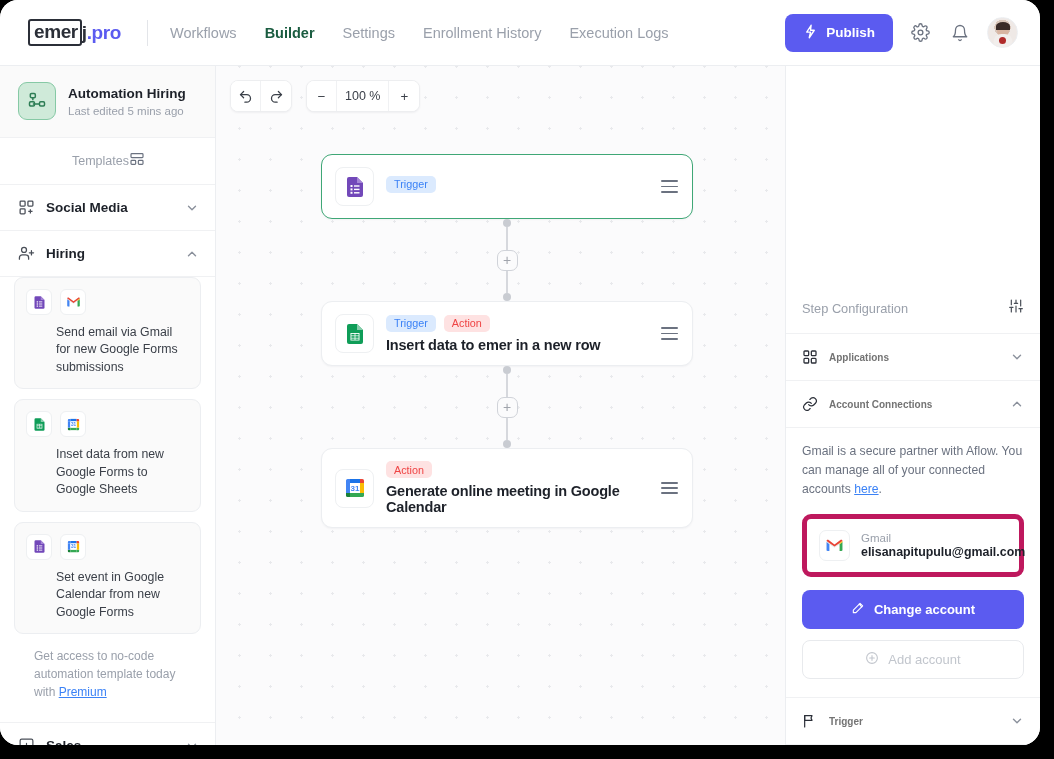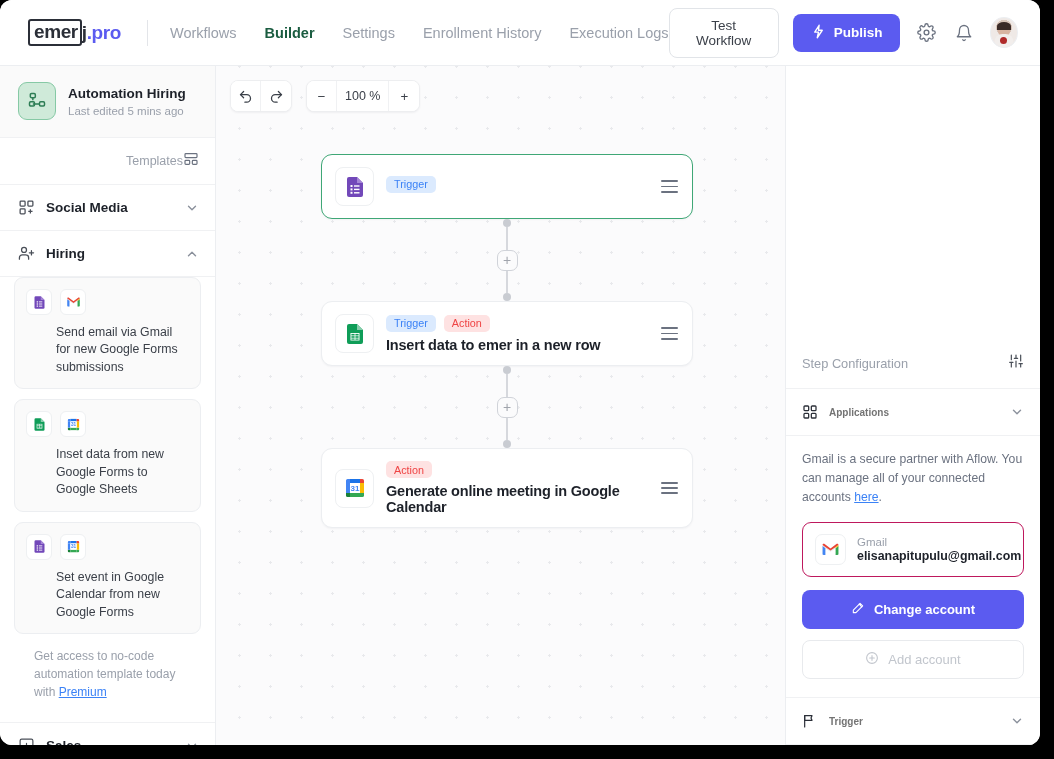--- a/index.html
+++ b/index.html
@@ -7,21 +7,21 @@
     width: 1054px; height: 759px;
     background: #000;
     font-family: "Liberation Sans", sans-serif;
     overflow: hidden;
   }
   .app-window {
     position: absolute;
     left: 0; top: 0;
     width: 1040px; height: 745px;
     background: #ffffff;
-    border-radius: 12px;
+    border-radius: 18px;
     overflow: hidden;
     display: flex;
     flex-direction: column;
   }
 
   
   .topbar {
     height: 66px;
     min-height: 66px;
     display: flex;
@@ -112,21 +112,21 @@
     border-bottom: 1px solid #f0f1f3;
   }
   .wf-icon {
     width: 38px; height: 38px; min-width:38px; border-radius: 9px;
     background: #cfead9; border: 1px solid #86c9a5;
     display: flex; align-items: center; justify-content: center;
   }
   .wf-title { font-size: 13.5px; font-weight: 700; color: #1d2129; line-height: 1.3; }
   .wf-sub { font-size: 11.5px; color: #9aa0ab; margin-top: 2px; }
   .templates-row {
-    display: flex; align-items: center; justify-content: flex-end;
+    display: flex; align-items: center; justify-content: center;
     padding: 13px 16px 13px 18px;
     border-bottom: 1px solid #f0f1f3;
   }
   .templates-label { font-size: 12.5px; color: #9aa0ab; }
   .cat {
     display: flex; align-items: center; gap: 11px;
     padding: 14px 16px 14px 18px;
     border-bottom: 1px solid #f0f1f3;
     cursor: pointer;
   }
@@ -227,21 +227,21 @@
   .rp-sec {
     display: flex; align-items: center; gap: 11px;
     padding: 15px 16px; border-bottom: 1px solid #f0f1f3; cursor: pointer;
   }
   .rp-sec-title { font-size: 10px; font-weight: 700; color: #737373; }
   .rp-sec .chev { margin-left: auto; color: #8b919c; display: flex; }
   .rp-body { padding: 14px 16px 18px 16px; border-bottom: 1px solid #f0f1f3; }
   .rp-desc { font-size: 12.2px; color: #6b7280; line-height: 1.55; }
   .rp-link { color: #3b82f6; text-decoration: underline; cursor: pointer; }
   .acct-card {
-    margin-top: 15px; border: 1px solid #be185d; border-radius: 9px;
+    margin-top: 15px; border: 5px solid #be185d; border-radius: 9px;
     padding: 11px 12px; display: flex; align-items: center; gap: 11px; cursor: pointer;
   }
   .acct-ic {
     width: 31px; height: 31px; min-width:31px; border-radius: 7px; background: #fff;
     border: 1px solid #eef0f2; display: flex; align-items: center; justify-content: center;
   }
   .acct-label { font-size: 11.5px; color: #9aa0ab; }
   .acct-mail { font-size: 12.4px; color: #1d2129; font-weight: 700; margin-top: 1px; }
   .btn-change {
     margin-top: 13px; width: 100%; background: #5b5bf0; color: #fff; border: none;
@@ -269,21 +269,20 @@
     </div>
     <div class="logo-divider"></div>
     <div class="nav">
       <div class="nav-item">Workflows</div>
       <div class="nav-item active">Builder</div>
       <div class="nav-item">Settings</div>
       <div class="nav-item">Enrollment History</div>
       <div class="nav-item">Execution Logs</div>
     </div>
     <div class="top-actions">
-      <button class="btn-test">Test Workflow</button>
       <button class="btn-publish">
         <span>
           <svg width="15" height="15" viewBox="0 0 24 24" fill="none" stroke="#fff" stroke-width="2.2" stroke-linecap="round" stroke-linejoin="round">
               <polyline points="13 2 6 13 12 13 10 22 18 10 12 10 13 2"></polyline>
             </svg>
         </span>
         <span>Publish</span>
       </button>
       <div class="icon-btn">
         <svg width="19" height="19" viewBox="0 0 24 24" fill="none" stroke="#6b7280" stroke-width="1.7">
@@ -644,20 +643,34 @@
             </svg>
         </span>
         <span class="rp-sec-title">Applications</span>
         <span class="chev">
           <svg width="14" height="14" viewBox="0 0 24 24" fill="none" stroke="#8b919c" stroke-width="2.4" stroke-linecap="round" stroke-linejoin="round">
               <polyline points="6 9 12 15 18 9"></polyline>
             </svg>
         </span>
       </div>
 
+      <div class="rp-sec">
+        <span class="cat-icon">
+          <svg width="16" height="16" viewBox="0 0 24 24" fill="none" stroke="#2b2f38" stroke-width="1.8" stroke-linecap="round">
+              <path d="M10 13a5 5 0 0 0 7.5.5l3-3a5 5 0 0 0-7-7l-1.7 1.7"></path>
+              <path d="M14 11a5 5 0 0 0-7.5-.5l-3 3a5 5 0 0 0 7 7l1.7-1.7"></path>
+            </svg>
+        </span>
+        <span class="rp-sec-title">Account Connections</span>
+        <span class="chev">
+          <svg width="14" height="14" viewBox="0 0 24 24" fill="none" stroke="#8b919c" stroke-width="2.4" stroke-linecap="round" stroke-linejoin="round">
+              <polyline points="18 15 12 9 6 15"></polyline>
+            </svg>
+        </span>
+      </div>
 
       <div class="rp-body">
         <div class="rp-desc"><span>Gmail is a secure partner with Aflow. You can manage all of your connected accounts </span><span class="rp-link">here</span><span>.</span></div>
 
         <div class="acct-card">
           <div class="acct-ic">
             <svg width="19" height="15" viewBox="0 0 24 18">
                 <path d="M2 3.2v11.6c0 .6.5 1.2 1.2 1.2h2.3V7.3L12 11.8l6.5-4.5V16h2.3c.7 0 1.2-.6 1.2-1.2V3.2c0-1.3-1.5-2-2.5-1.2L12 7.6 4.5 2C3.5 1.2 2 1.9 2 3.2z" fill="#e9e9e9"></path>
                 <path d="M2 3.2v11.6c0 .6.5 1.2 1.2 1.2h2.3V7.3L2 4.6z" fill="#4285f4"></path>
                 <path d="M18.5 7.3V16h2.3c.7 0 1.2-.6 1.2-1.2V4.6z" fill="#34a853"></path>

